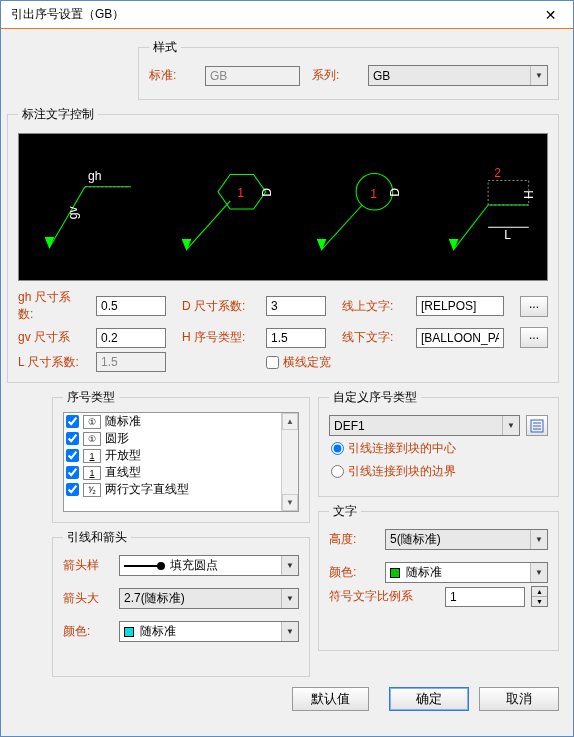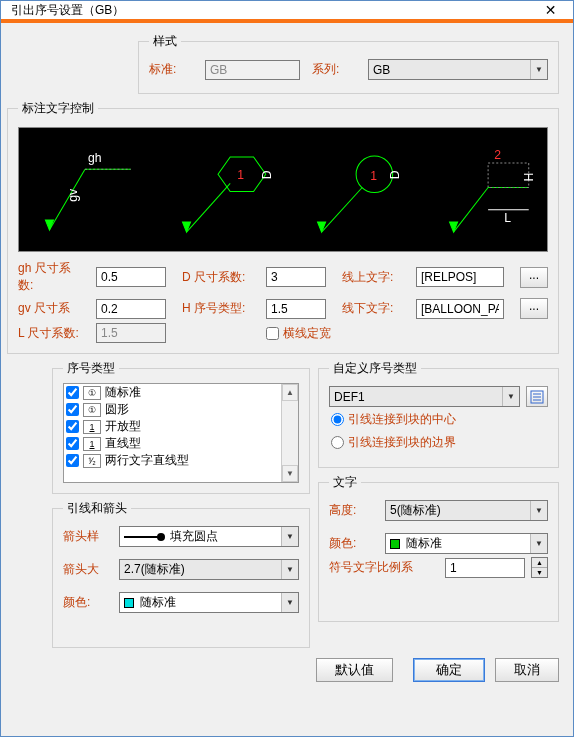--- a/index.html
+++ b/index.html
@@ -1,28 +1,28 @@
 <!DOCTYPE html>
 <html><head>
 <meta charset="utf-8">
 <style>
   * { box-sizing: border-box; margin: 0; padding: 0; font-family: "Microsoft YaHei", "Segoe UI", Tahoma, sans-serif; font-size: 12px; }
   body { background: #f0f0f0; width: 574px; height: 737px; overflow: hidden; }
   .window { width: 574px; height: 737px; background: #f0f0f0; border: 1px solid #5a8bc4; display: flex; flex-direction: column; }
-  .titlebar { height: 22px; background: #fff; display: flex; align-items: center; border-bottom: 4px solid #f97316; }
+  .titlebar { height: 28px; background: #fff; display: flex; align-items: center; border-bottom: 1px solid #f97316; }
   .titlebar .title { flex: 1; padding-left: 10px; font-size: 12px; color: #000; }
   .titlebar .close { width: 45px; height: 100%; display:flex; align-items:center; justify-content:center; font-size:14px; }
   .content { flex:1; padding: 10px 14px 14px 14px; display:flex; flex-direction:column; gap:6px;align-items:flex-end; }
   fieldset { border:1px solid #d0d0d0; padding:6px 10px 10px 10px; position:relative; }
   legend { padding:0 4px; font-size:12px; color:#000; }
   .row { display:flex; align-items:center; gap:6px; margin:3px 0; }
   label.lbl { color:#c2410c; }
   input.txt { height:20px; border:1px solid #7a7a7a; padding:0 4px; font-size:12px; background:#fff; }
   input.txt.ro { background:#f0f0f0; color:#888; }
-  .preview { background:#000; height:125px; margin:4px 0 8px 0; border:1px solid #888; position:relative; }
+  .preview { background:#000; height:148px; margin:4px 0 8px 0; border:1px solid #888; position:relative; }
   .grid2 { display:grid; grid-template-columns: 62px 70px 68px 60px 58px 88px 28px; gap:4px 16px; align-items:center; }
   .grid2 .btn-dots { height:21px; border:1px solid #999; background:linear-gradient(#fff,#e4e4e4); text-align:center; }
   .grid2 input.txt { width:100%; }
   .hbox { display:flex; gap:8px; }
   .col { flex:1; display:flex; flex-direction:column; gap:6px; }
   .listbox { border:1px solid #999; background:#fff; height:100px; overflow:hidden; display:flex; }
   .listbox-items { flex:1; }
   .listbox .item { display:flex; align-items:center; height:17px; padding-left:2px; gap:4px; }
   .listbox .item input[type=checkbox]{ width:13px; height:13px; }
   .listbox .icon { width:18px; display:inline-block; text-align:center; border:1px solid #888; font-size:9px; line-height:12px; height:14px; }
@@ -286,18 +286,18 @@
               <div>▼</div>
             </div>
           </div>
         </fieldset>
       </div>
     </div>
 
     <div class="footer">
       <button class="btn">默认值</button>
       <div style="flex:1"></div>
-      <button class="btn primary" style="width:72px">确定</button>
-      <button class="btn" style="width:64px">取消</button>
+      <button class="btn primary" style="width:80px">确定</button>
+      <button class="btn" style="width:80px">取消</button>
     </div>
 
   </div>
 </div>
 
 </body></html>

